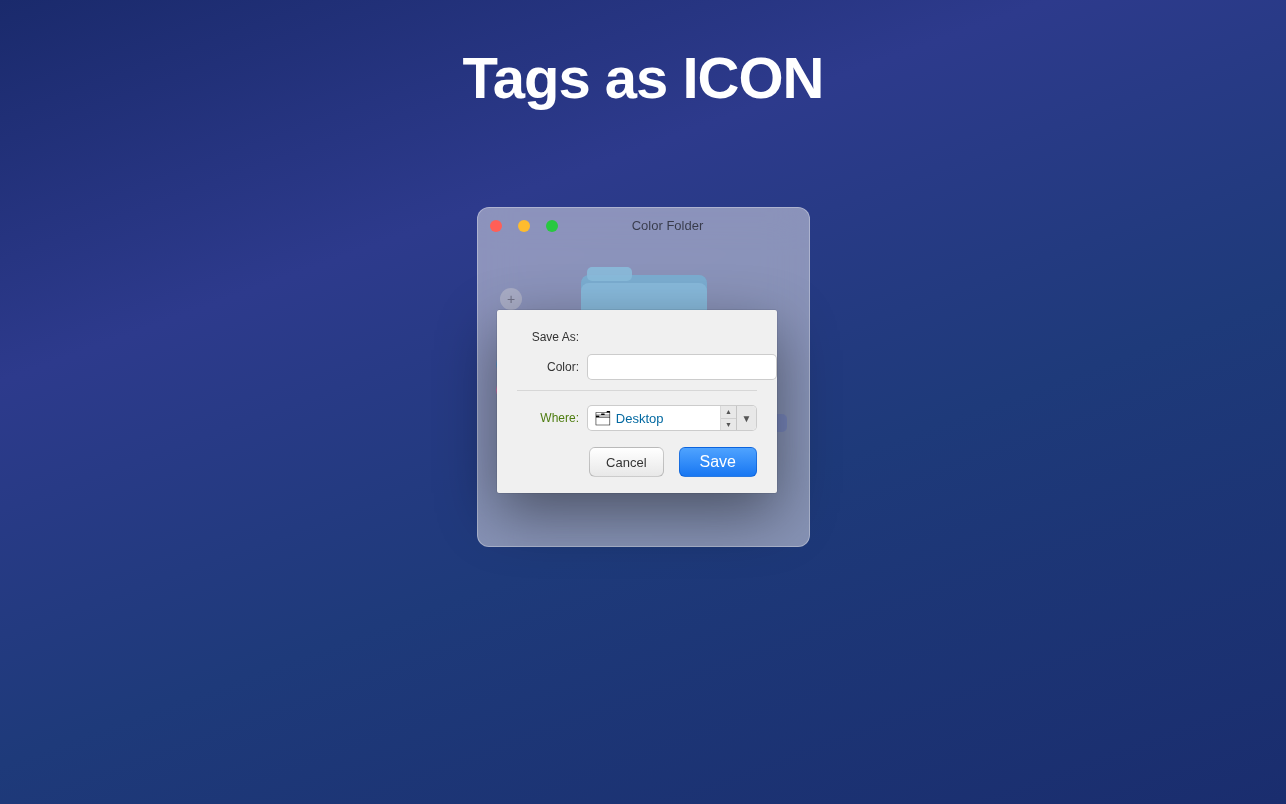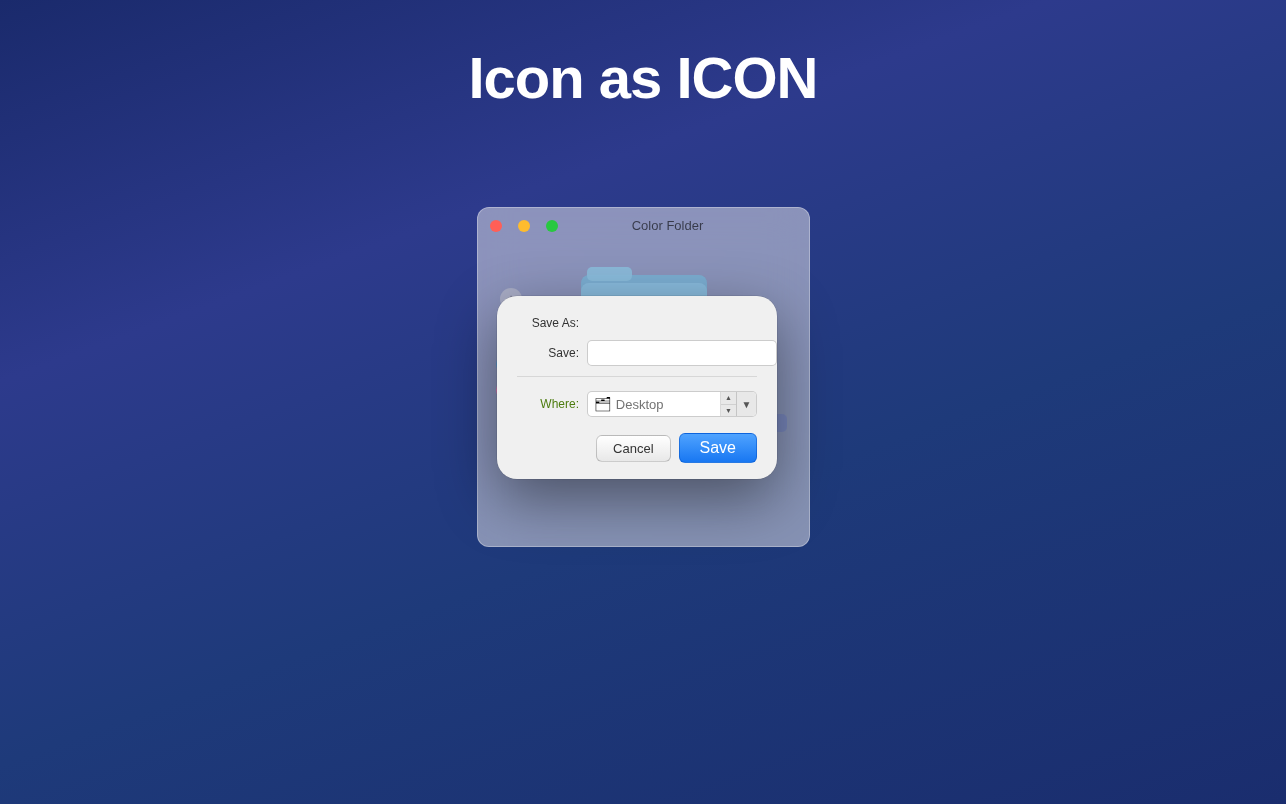--- a/index.html
+++ b/index.html
@@ -120,24 +120,24 @@
       background: rgba(100,120,200,0.4);
       border-radius: 5px;
       width: 50px;
       height: 18px;
     }
 
     
     .save-dialog {
       position: absolute;
       left: 497px;
-      top: 296px;
+      top: 310px;
       width: 280px;
       background: #f0f0f0;
-      border-radius: 20px;
+      border-radius: 2px;
       box-shadow: 0 20px 60px rgba(0,0,0,0.45), 0 0 0 0.5px rgba(0,0,0,0.15);
       padding: 20px 20px 16px;
       z-index: 10;
     }
 
     .dialog-row {
       display: flex;
       align-items: center;
       margin-bottom: 10px;
     }
@@ -203,21 +203,21 @@
     }
 
     .folder-icon-small {
       margin-left: 6px;
       font-size: 14px;
     }
 
     .where-text {
       flex: 1;
       font-size: 13px;
-      color: #737373;
+      color: #0369a1;
       padding-left: 4px;
     }
 
     .stepper-btn {
       display: flex;
       flex-direction: column;
       border-left: 1px solid rgba(0,0,0,0.15);
       height: 100%;
     }
     .stepper-up, .stepper-down {
@@ -240,22 +240,21 @@
       justify-content: center;
       font-size: 10px;
       color: #555;
       border-left: 1px solid rgba(0,0,0,0.15);
       background: #e8e8e8;
     }
 
     .dialog-actions {
       display: flex;
       justify-content: flex-end;
-      gap: 8px;
-      align-items: center;
+      gap: 15px;
     }
 
     .btn-cancel {
       background: linear-gradient(180deg, #fff 0%, #e8e8e8 100%);
       border: 1px solid rgba(0,0,0,0.2);
       border-radius: 6px;
       padding: 5px 16px;
       font-size: 13px;
       color: #333;
       cursor: pointer;
@@ -277,21 +276,21 @@
     
     .dialog-separator {
       height: 1px;
       background: rgba(0,0,0,0.1);
       margin-bottom: 14px;
     }
   </style>
 </head>
 <body>
 
-<h1 class="page-title">Icon as ICON</h1>
+<h1 class="page-title">Tags as ICON</h1>
 
 <div class="app-window">
 
   <div class="app-window-titlebar">
     <div class="traffic-light red"></div>
     <div class="traffic-light yellow"></div>
     <div class="traffic-light green"></div>
     <span class="app-window-title">Color Folder</span>
   </div>
 
@@ -352,21 +351,21 @@
   </div>
 </div>
 
 <div class="save-dialog">
 
   <div class="dialog-row">
     <label class="dialog-label">Save As:</label>
   </div>
 
   <div class="dialog-row">
-    <label class="dialog-label">Save:</label>
+    <label class="dialog-label">Color:</label>
     <input class="dialog-input-tags" type="text" placeholder="" style="">
   </div>
 
   <div class="dialog-separator"></div>
 
   <div class="where-row">
     <label class="where-label">Where:</label>
     <div class="where-select-wrap">
       <span class="folder-icon-small">🗂</span>
       <span class="where-text">Desktop</span>

